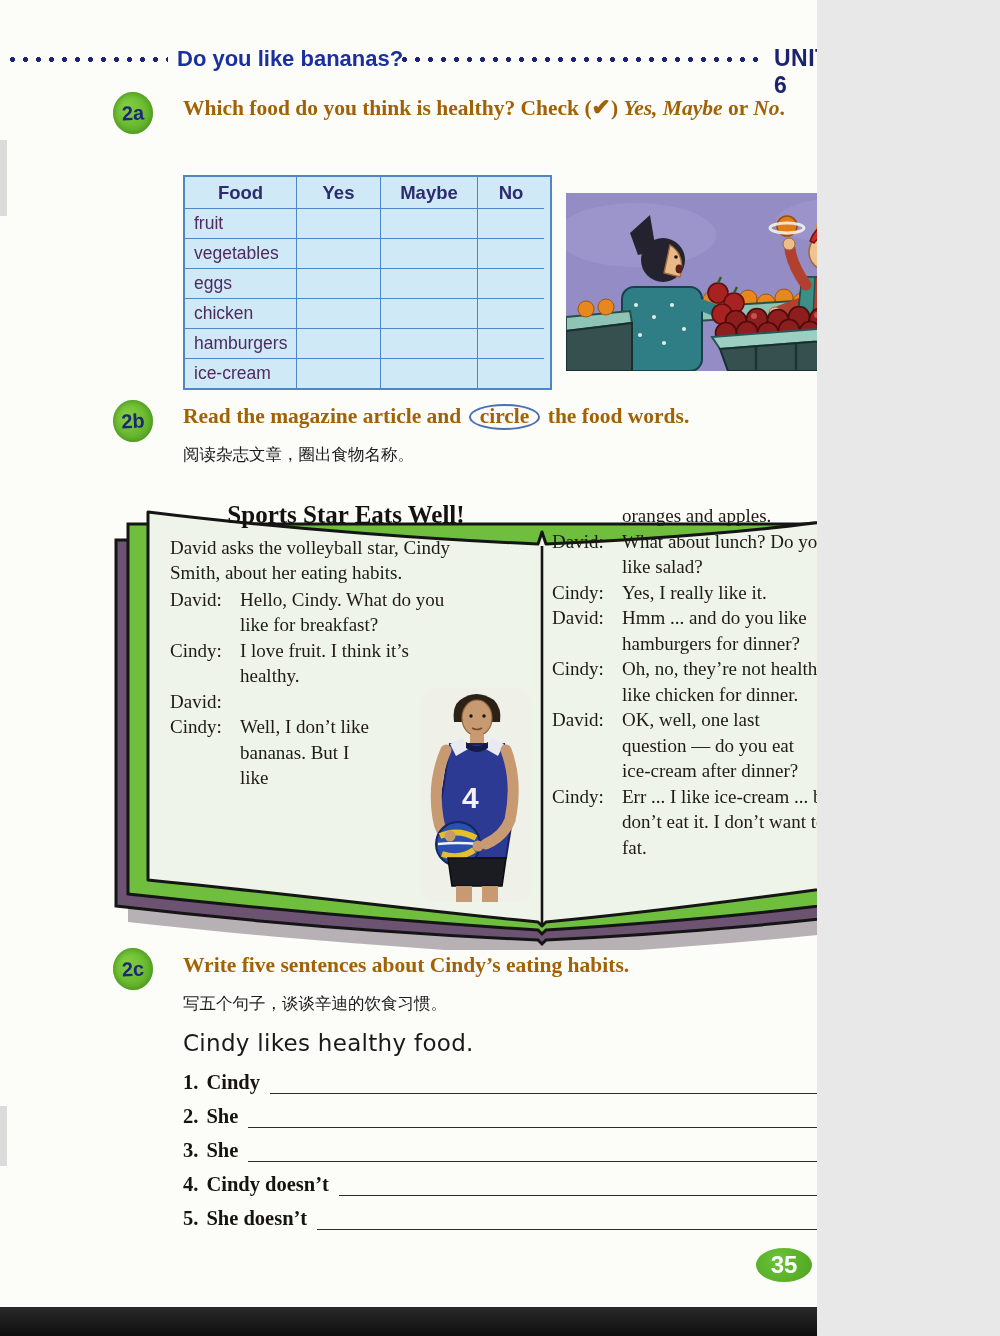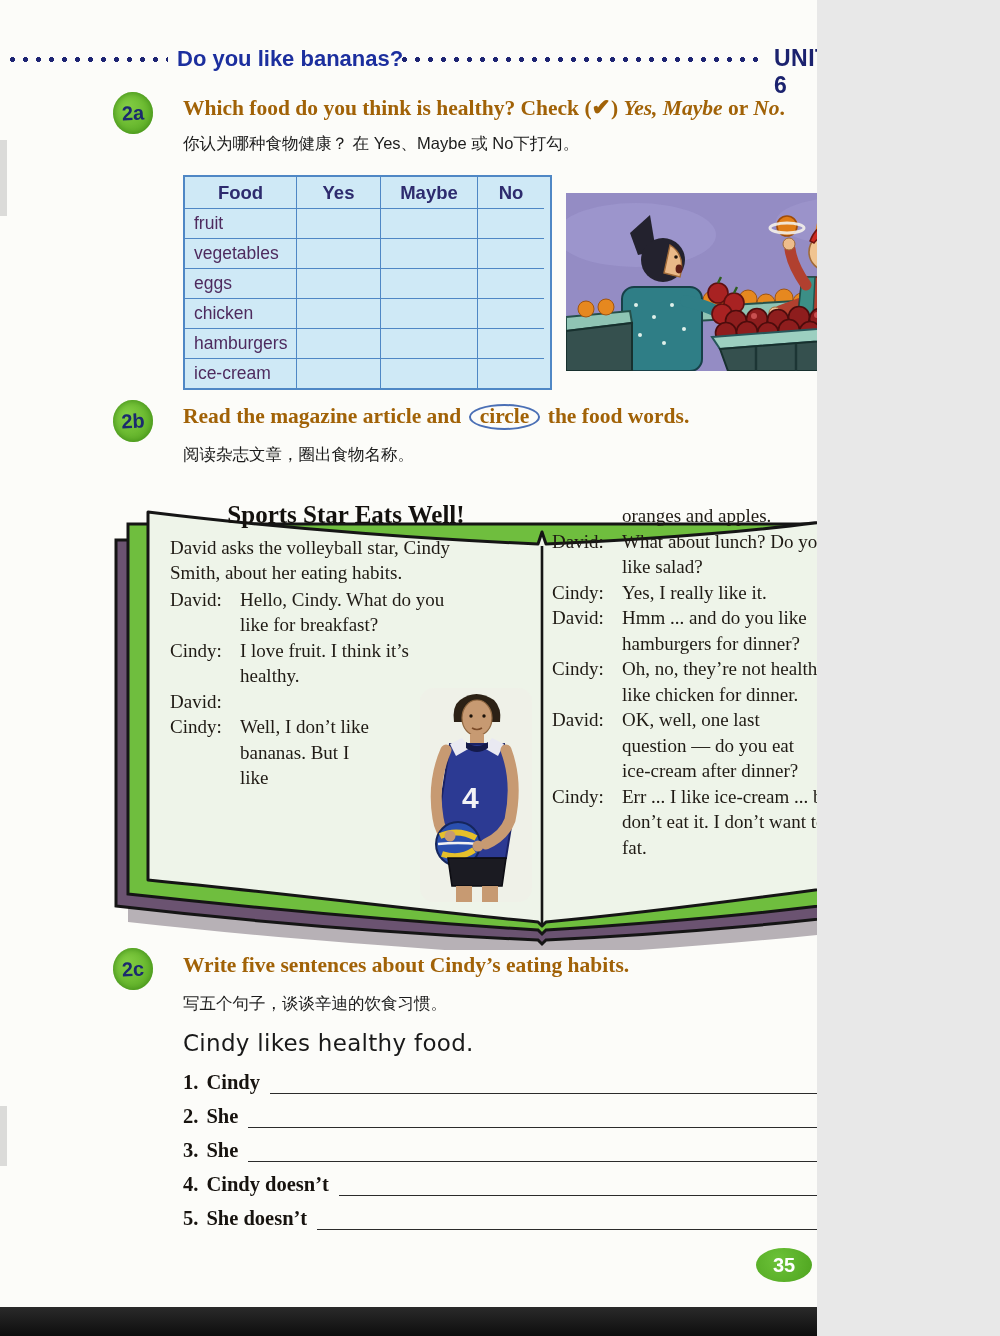--- a/index.html
+++ b/index.html
@@ -53,42 +53,41 @@
   
   .example{position:absolute;left:183px;top:1030px;font-family:"DejaVu Sans",sans-serif;
         font-size:23px;color:#191919;letter-spacing:.3px;}
   .write-line{position:absolute;left:183px;width:738px;height:30px;display:flex;align-items:flex-end;
         font-size:20.5px;font-weight:700;color:#17130f;}
   .write-line .num{margin-right:8px;}
   .write-line .blank{flex:1;border-bottom:1.8px solid #2b2b2b;margin-left:10px;height:24px;}
   .pagenum{position:absolute;left:756px;top:1248px;width:56px;height:34px;border-radius:50%;
         background:radial-gradient(circle at 40% 35%,#6cc238,#4da31e);display:flex;align-items:center;
         justify-content:center;color:#fff;font-family:"Liberation Sans",sans-serif;font-weight:800;
-        font-size:20px;}
+        font-size:24px;}
   .bottom-bar{position:absolute;left:0;top:1307px;width:1000px;height:29px;
         background:linear-gradient(#2a2a2a,#0d0d0d);}
   .edge-artifact{position:absolute;left:0;width:7px;background:#bfbfbf;opacity:.55;}
 </style>
 </head>
 <body>
 
 <div id="page">
 
   <div class="dots" style="left:8px;width:160px;"></div>
   <div class="hdr-title">Do you like bananas?</div>
   <div class="dots" style="left:400px;width:366px;"></div>
   <div class="hdr-unit">UNIT 6</div>
   <div class="dots" style="left:856px;width:144px;"></div>
 
   <div class="edge-artifact" style="top:140px;height:76px;"></div>
   <div class="edge-artifact" style="top:1106px;height:60px;"></div>
 
   <div class="badge" style="left:113px;top:92px;">2a</div>
   <div class="instr" style="left:183px;top:94px;"><span>Which food do you think is healthy? Check (</span><span class="chk">✔</span><span>) </span><i>Yes, Maybe</i><span> or </span><i>No</i><span>.</span></div>
-  <div class="zh" style="left:183px;top:133px;">你认为哪种食物健康？ 在 Yes、Maybe 或 No下打勾。</div>
 
   <div id="food-table">
     <div class="cell hc">Food</div>
     <div class="cell hc">Yes</div>
     <div class="cell hc">Maybe</div>
     <div class="cell hc">No</div>
 
     <div class="cell fc">fruit</div>
     <div class="cell"></div>
     <div class="cell"></div>

